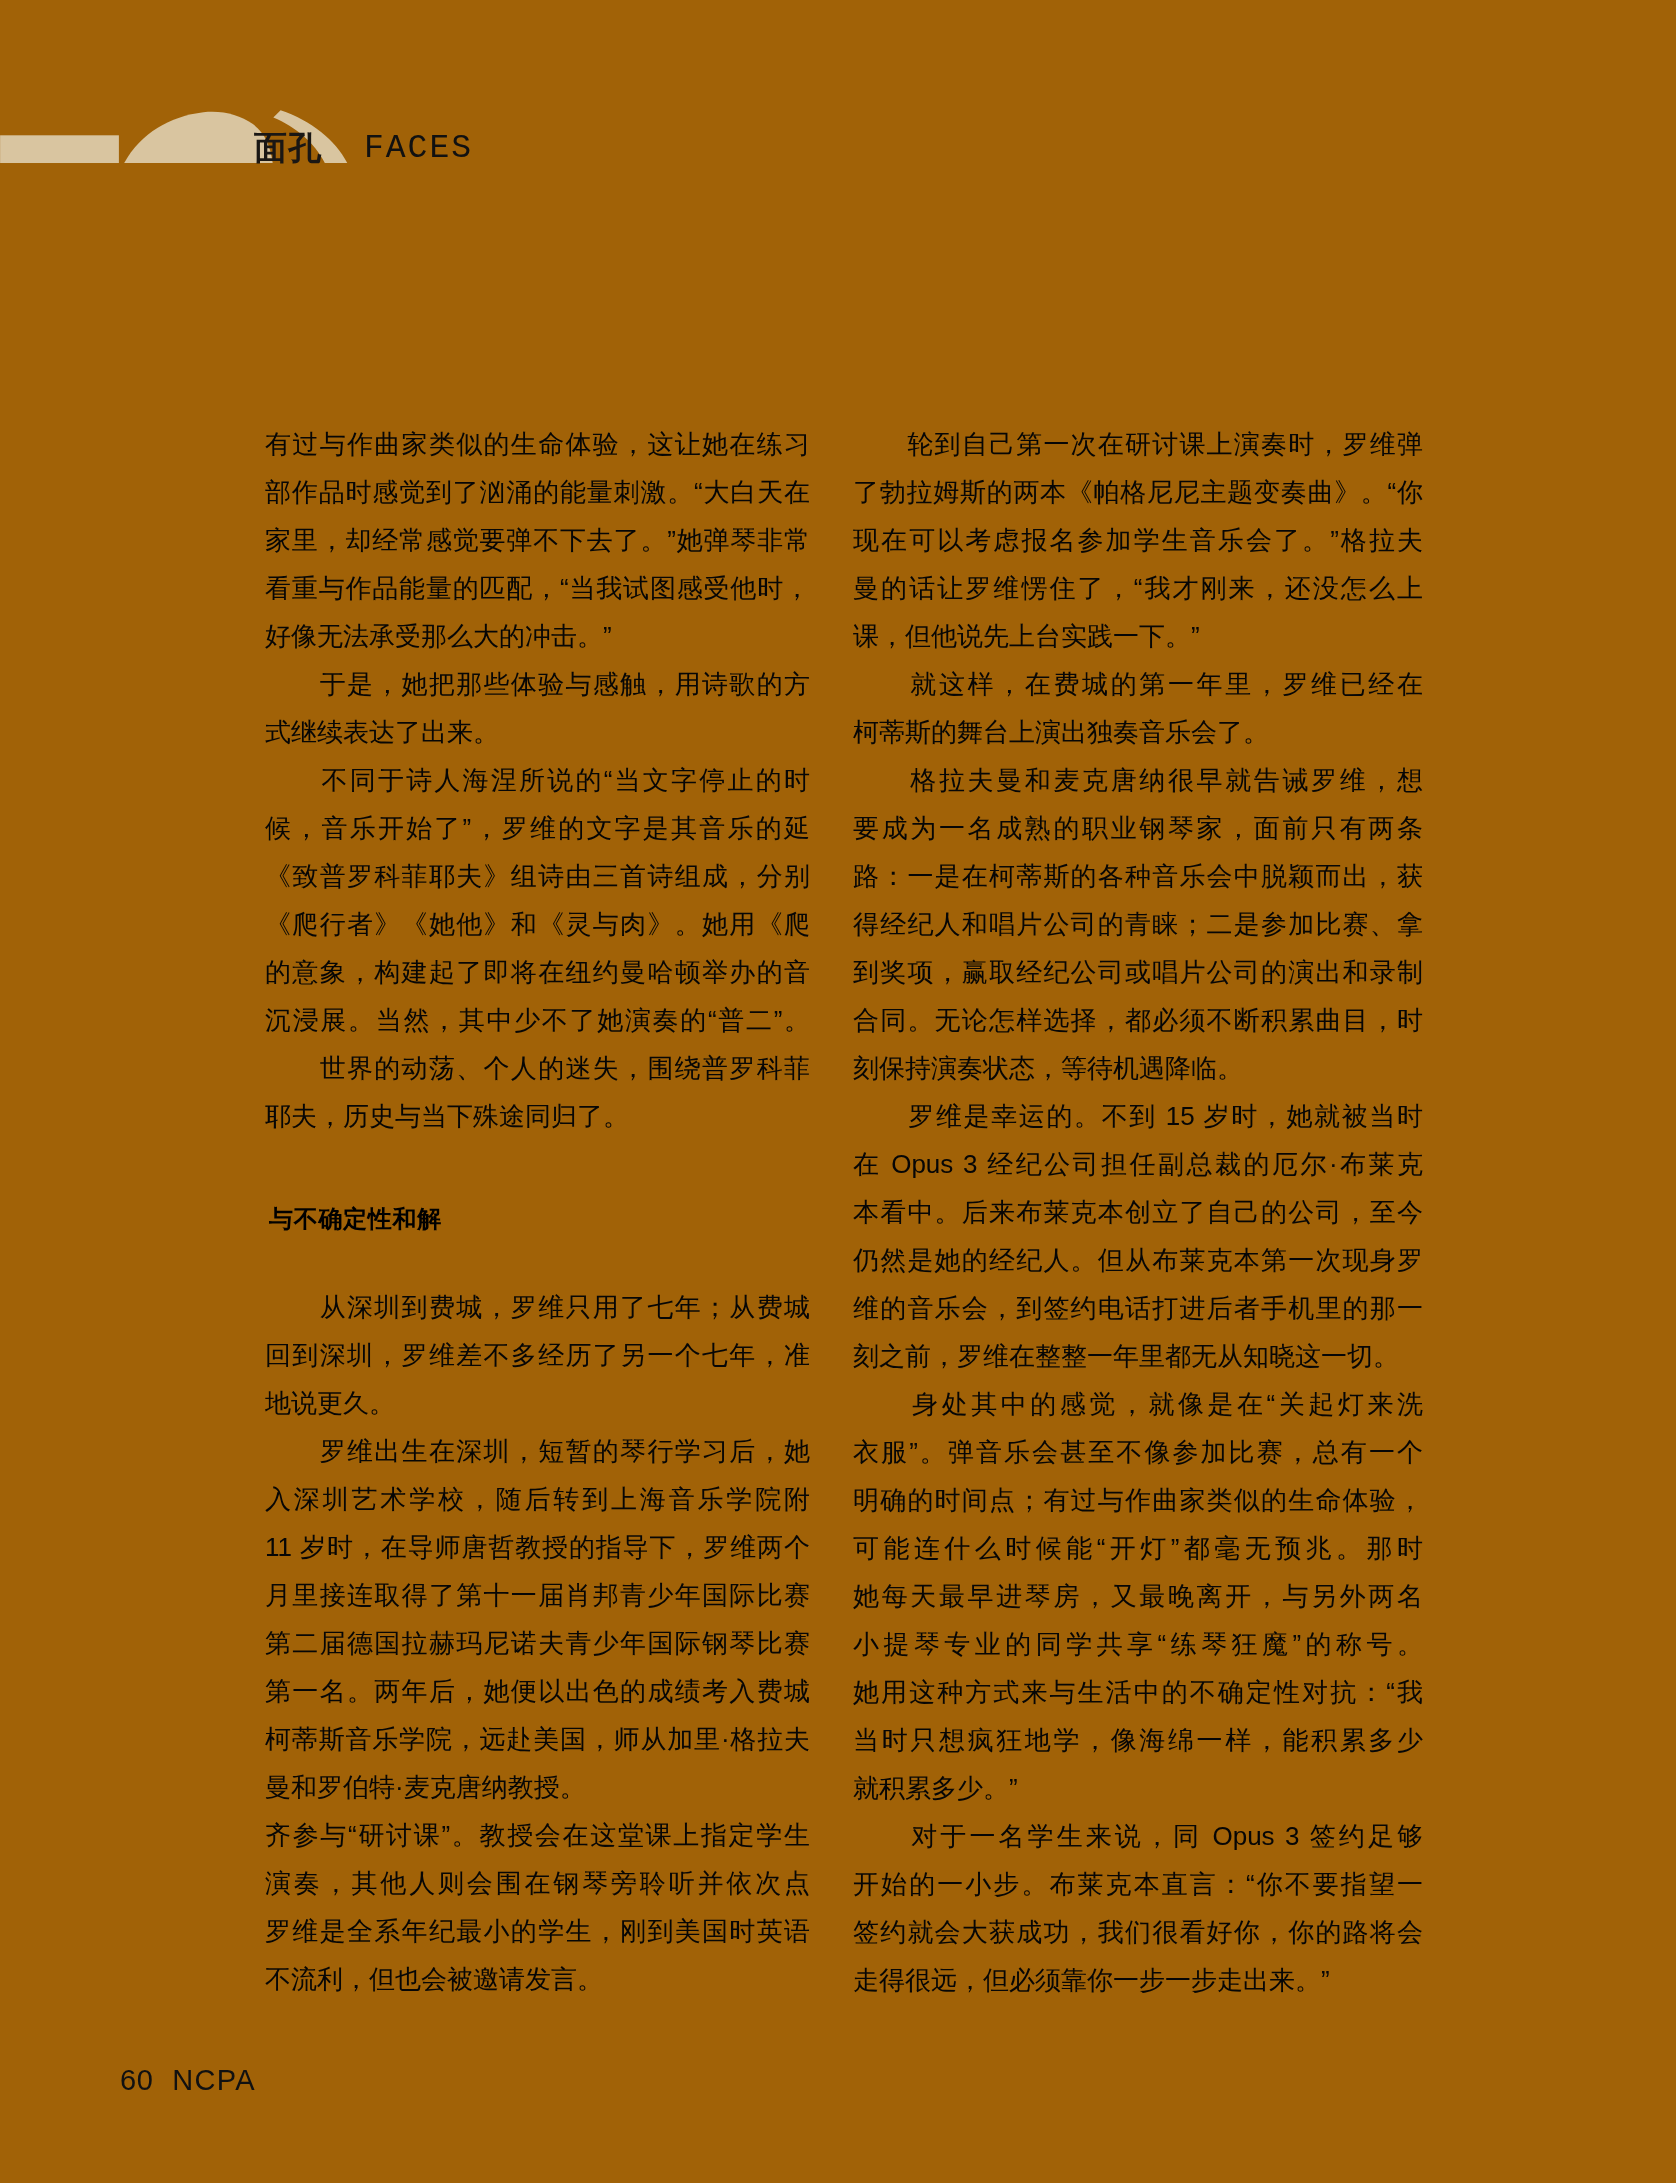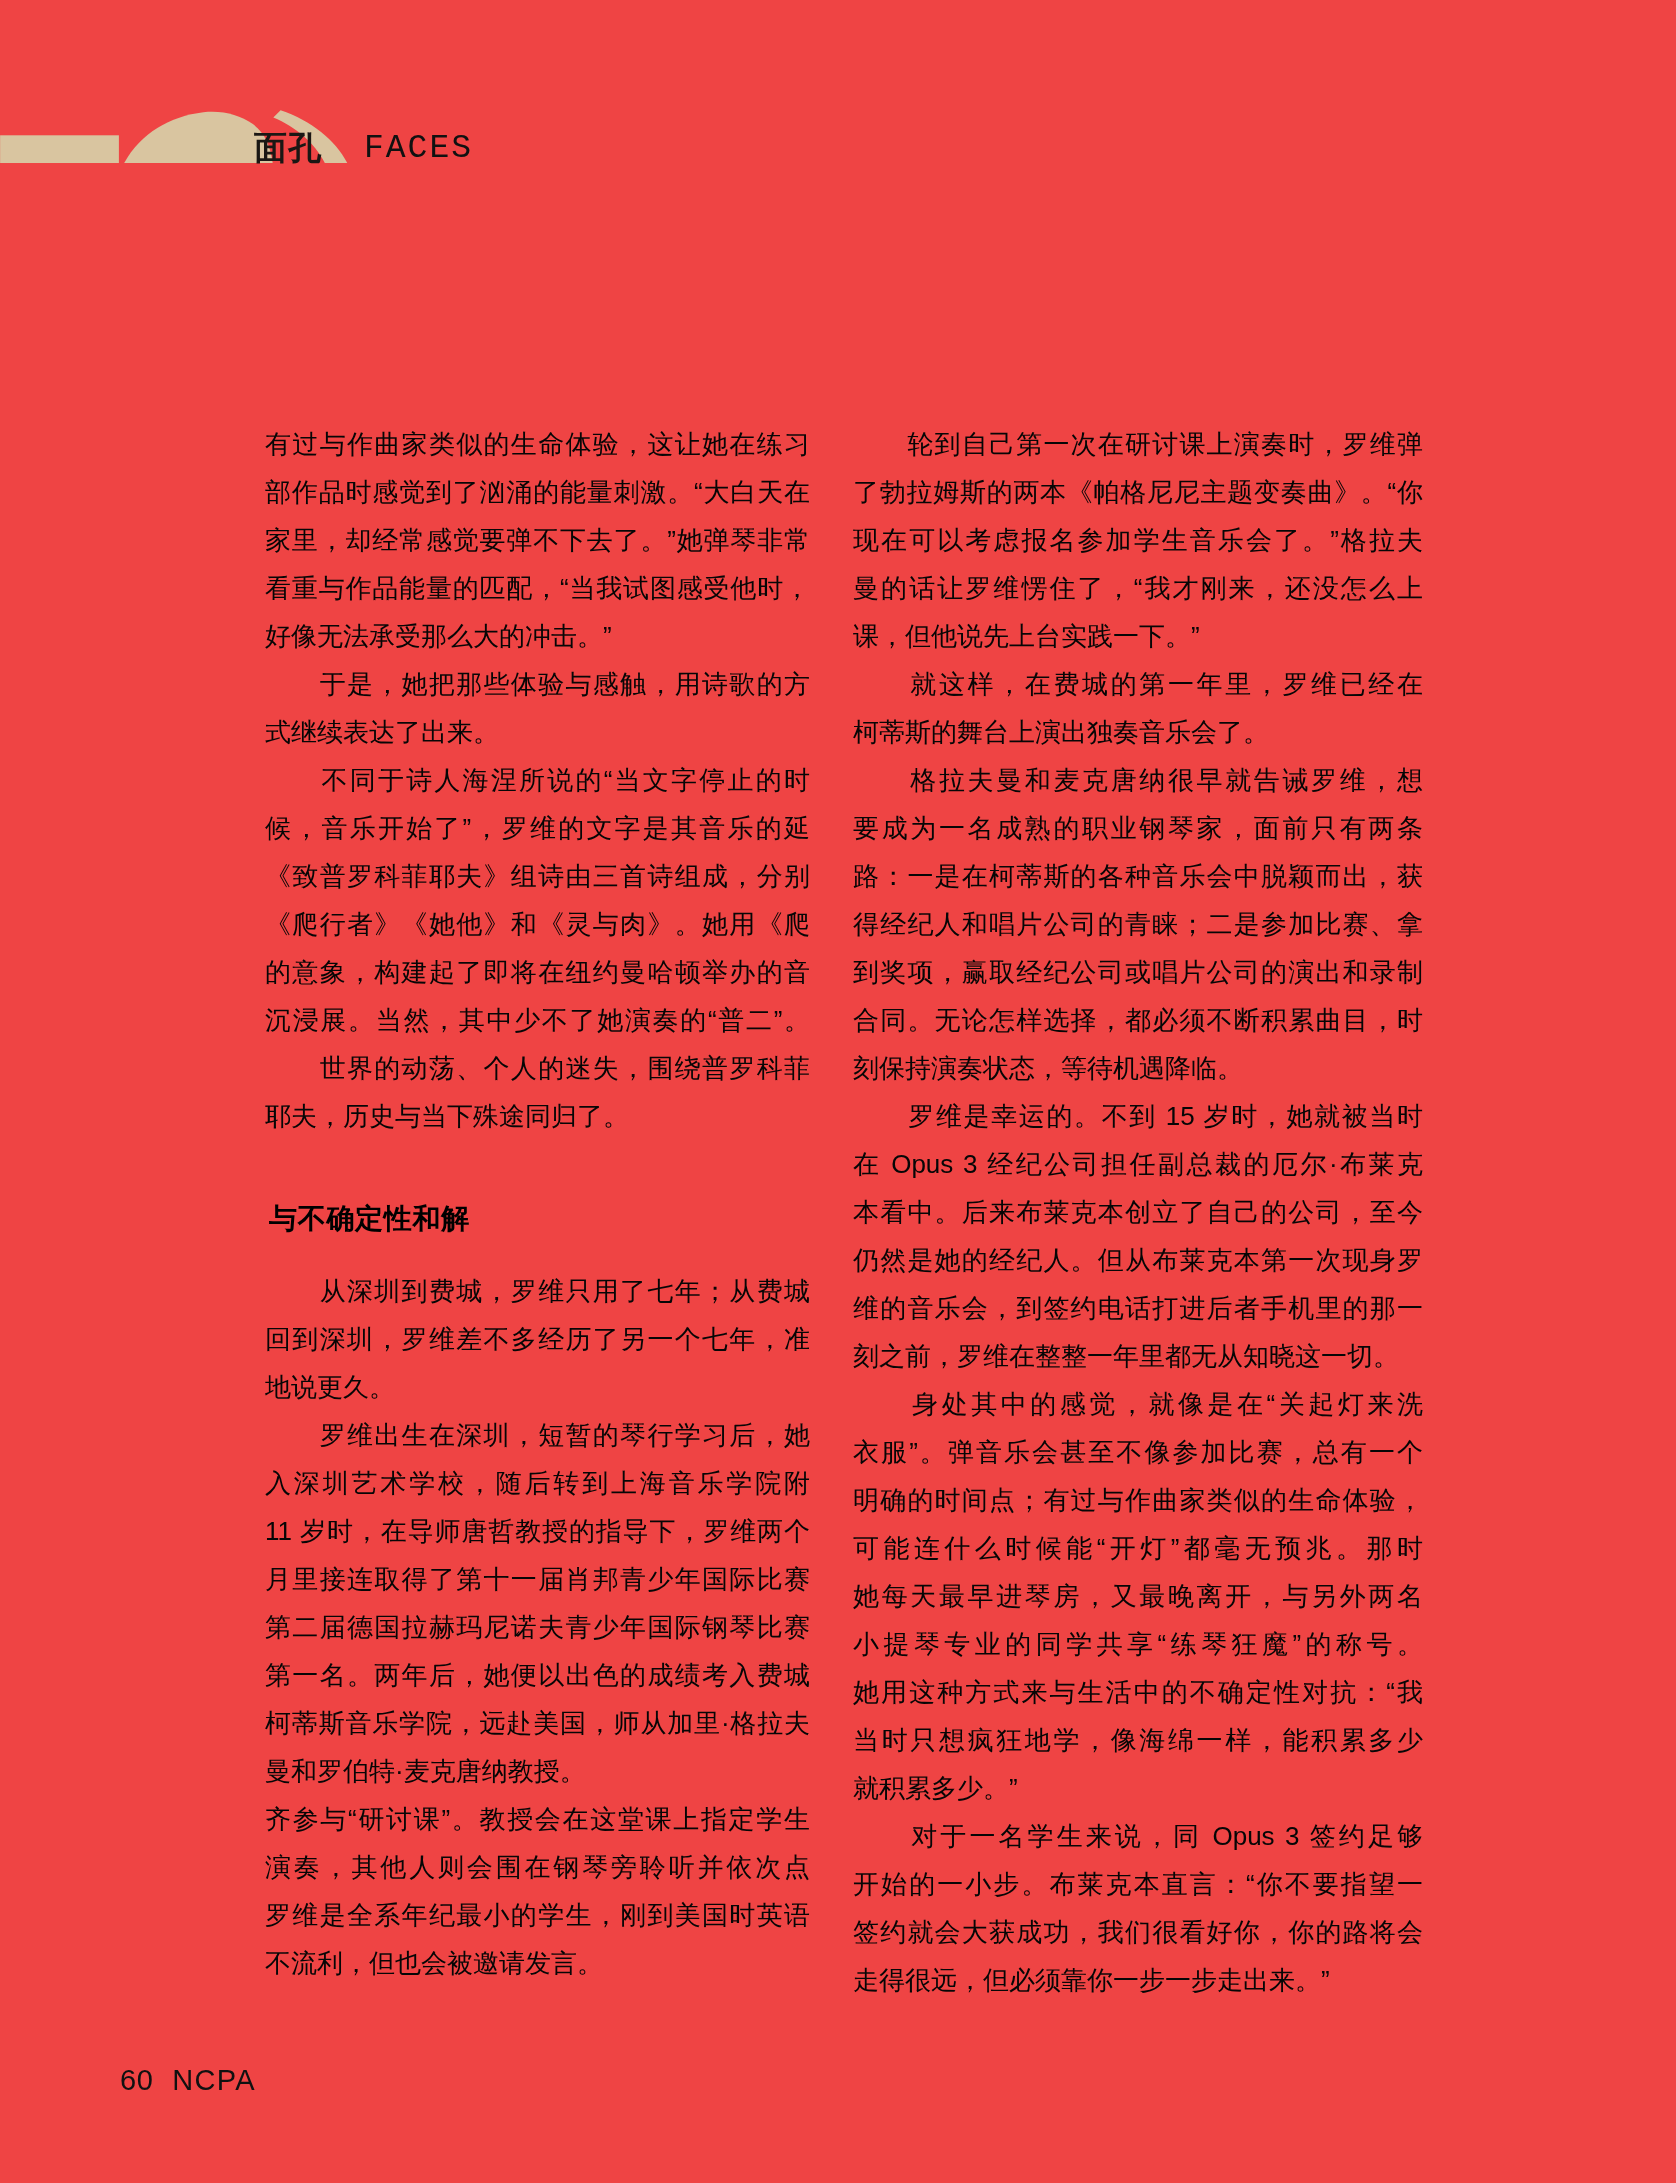--- a/index.html
+++ b/index.html
@@ -1,19 +1,19 @@
 <!DOCTYPE html>
 <html style="font-size:10.6px"><head>
 <meta charset="utf-8">
 <style>
   html,body { margin:0; padding:0; background:#ffffff; }
   .page {
     position:relative;
     width:1676px; height:2183px;
-    background:#ef4444;
+    background:#a16207;
     color:#000000;
     font-family:"Liberation Sans", sans-serif;
     overflow:hidden;
   }
 
   
   .header-art { position:absolute; top:0; left:0; display:block; }
   .brand-cn {
     position:absolute; left:254px; top:131px;
     font-size:33px; line-height:34px; font-weight:900;
@@ -37,23 +37,23 @@
     letter-spacing:0px;
     text-align:justify;
     text-align-last:justify;
     text-justify:inter-character;
     overflow:hidden;
     color:#060606;
   }
   .line.end { text-align-last:left; }
 
   .section-heading {
-    font-size:28px; font-weight:700; color:#000000;
+    font-size:24px; font-weight:700; color:#000000;
     line-height:48px; height:48px;
-    margin:55px 0 24px 4px;
+    margin:55px 0 40px 4px;
     letter-spacing:0.7px;
   }
 
   
   .footer {
     position:absolute; left:120px; top:2064px;
     font-size:29px; line-height:33px; color:#111111;text-align:right;
   }
   .footer .num { letter-spacing:0.7px; }
   .footer .mag { margin-left:18.5px; letter-spacing:1.3px; }

